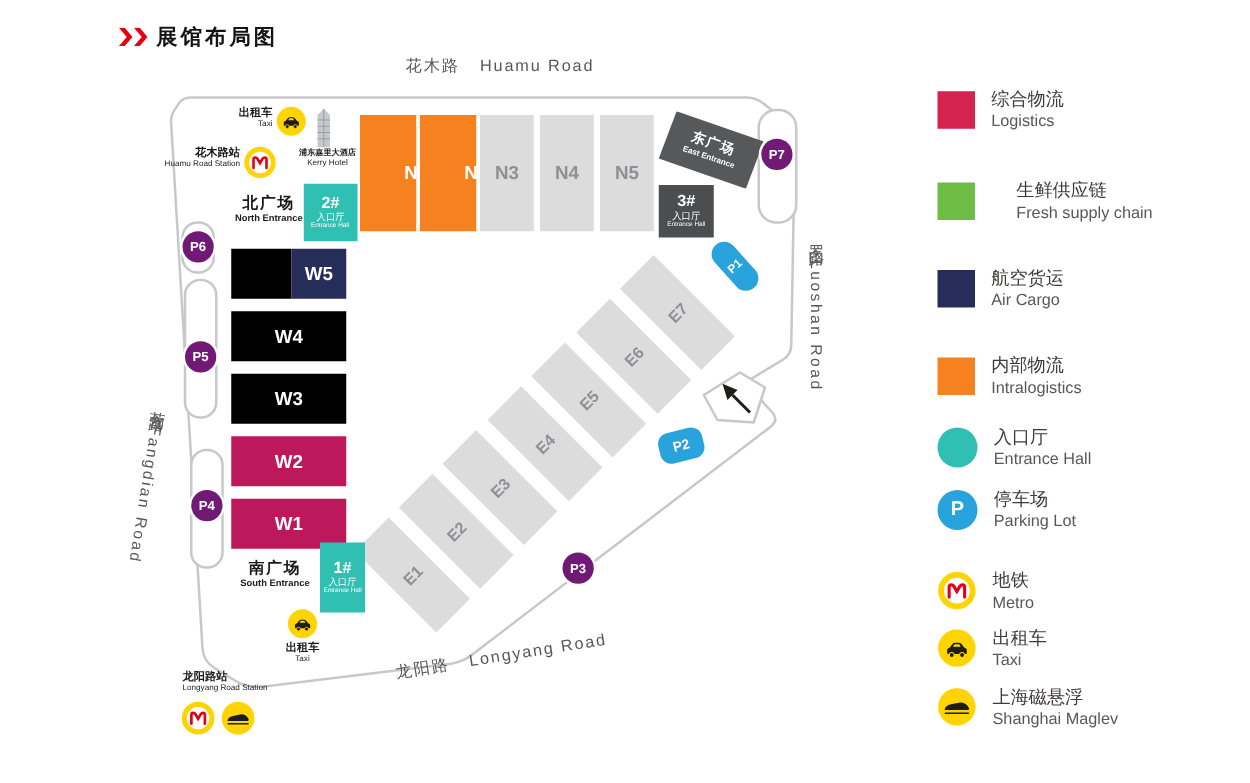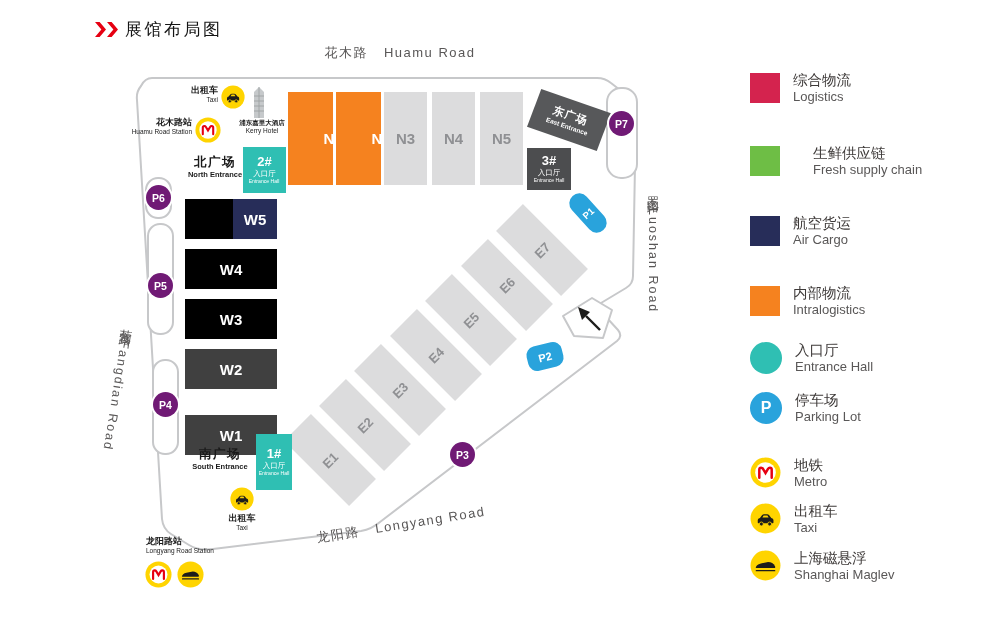--- a/index.html
+++ b/index.html
@@ -6,21 +6,21 @@
   html,body { background:#ffffff; }
   body { font-family:"Liberation Sans","DejaVu Sans",sans-serif; }
   .stage { position:relative; width:1000px; height:626px; background:#ffffff; overflow:hidden; }
   .abs { position:absolute; }
 
   
   .hall { position:absolute; display:flex; align-items:center; justify-content:center;
           font-weight:bold; font-size:15px; color:#ffffff; }
   .hall.gray   { background:#dcdcdd; color:#8f9093; }
   .hall.red    { background:#000000; }
-  .hall.green  { background:#404040; }
+  .hall.green  { background:#be185d; }
   .hall.orange { background:#f5821f;padding-left:45px; }
   .hall.navy   { background:#272d59; }
   .hall.rot    { width:38px; height:92px; transform:rotate(-45deg); font-size:13px; }
 
   
   .pc { position:absolute; width:25px; height:25px; border-radius:50%;
         background:#701a75; color:#fff; font-weight:bold; font-size:10.5px;
         display:flex; align-items:center; justify-content:center;
         box-shadow:0 0 0 2px #ffffff; }
 
@@ -63,21 +63,21 @@
 </head>
 <body>
 
 <div class="stage">
 
   <div class="abs" style="left:95px;top:18px;display:flex;align-items:center;gap:7px;">
     <span style="display:flex;gap:1px;">
       <span class="chev"></span>
         <span class="chev"></span>
     </span>
-    <span style="font-size:17px;font-weight:normal;color:#141414;letter-spacing:2.5px;">展馆布局图</span>
+    <span style="font-size:17px;font-weight:bold;color:#141414;letter-spacing:2.5px;">展馆布局图</span>
   </div>
 
   <svg class="abs" style="left:0;top:0;" width="1000" height="626" viewBox="0 0 1000 626">
     <path fill="#ffffff" stroke="#c7c8ca" stroke-width="2" stroke-linejoin="round" d="M152 78 L597 78 Q605 78 611 83 L629 97 Q636 102 636 110 L633 276 Q633 284 626 288
              L596 306 L618 330 Q623 336 617 341 L380 522 Q372 529 361 531 L213 549 Q199 551 189 545
              L171 534 Q163 529 162 519 L137 100 Q136 92 141 86 Q145 78 152 78 Z"></path>
     <rect x="607" y="88" width="30" height="90" rx="14" fill="#ffffff" stroke="#c7c8ca" stroke-width="2"></rect>
     <rect x="146" y="178" width="25" height="40" rx="12" fill="#ffffff" stroke="#c7c8ca" stroke-width="2"></rect>
     <rect x="148" y="224" width="25" height="110" rx="12" fill="#ffffff" stroke="#c7c8ca" stroke-width="2"></rect>
     <rect x="153" y="360" width="25" height="94" rx="12" fill="#ffffff" stroke="#c7c8ca" stroke-width="2"></rect>
@@ -157,21 +157,21 @@
     <span class="cnl">入口厅</span>
     <span class="enl">Entrance Hall</span>
   </div>
   <div class="pc" style="left:609px;top:111px;">P7</div>
 
   <div class="hall red" style="left:185px;top:199px;width:48px;height:40px;"></div>
   <div class="hall navy" style="left:233px;top:199px;width:44px;height:40px;">W5</div>
   <div class="hall red" style="left:185px;top:249px;width:92px;height:40px;">W4</div>
   <div class="hall red" style="left:185px;top:299px;width:92px;height:40px;">W3</div>
   <div class="hall green" style="left:185px;top:349px;width:92px;height:40px;">W2</div>
-  <div class="hall green" style="left:185px;top:415px;width:92px;height:40px;">W1</div>
+  <div class="hall green" style="left:185px;top:399px;width:92px;height:40px;">W1</div>
 
   <div class="hall gray rot" style="left:311px;top:414px;">E1</div>
   <div class="hall gray rot" style="left:346px;top:379px;">E2</div>
   <div class="hall gray rot" style="left:381px;top:344px;">E3</div>
   <div class="hall gray rot" style="left:417px;top:309px;">E4</div>
   <div class="hall gray rot" style="left:452px;top:274px;">E5</div>
   <div class="hall gray rot" style="left:488px;top:239px;">E6</div>
   <div class="hall gray rot" style="left:523px;top:204px;">E7</div>
 
   <div class="abs" style="left:578px;top:190px;width:20px;height:46px;border-radius:10px;background:#29a3dc;color:#fff;font-weight:bold;font-size:9.5px;display:flex;align-items:center;justify-content:center;transform:rotate(-42deg);box-shadow:0 0 0 2px #fff;">P1</div>

